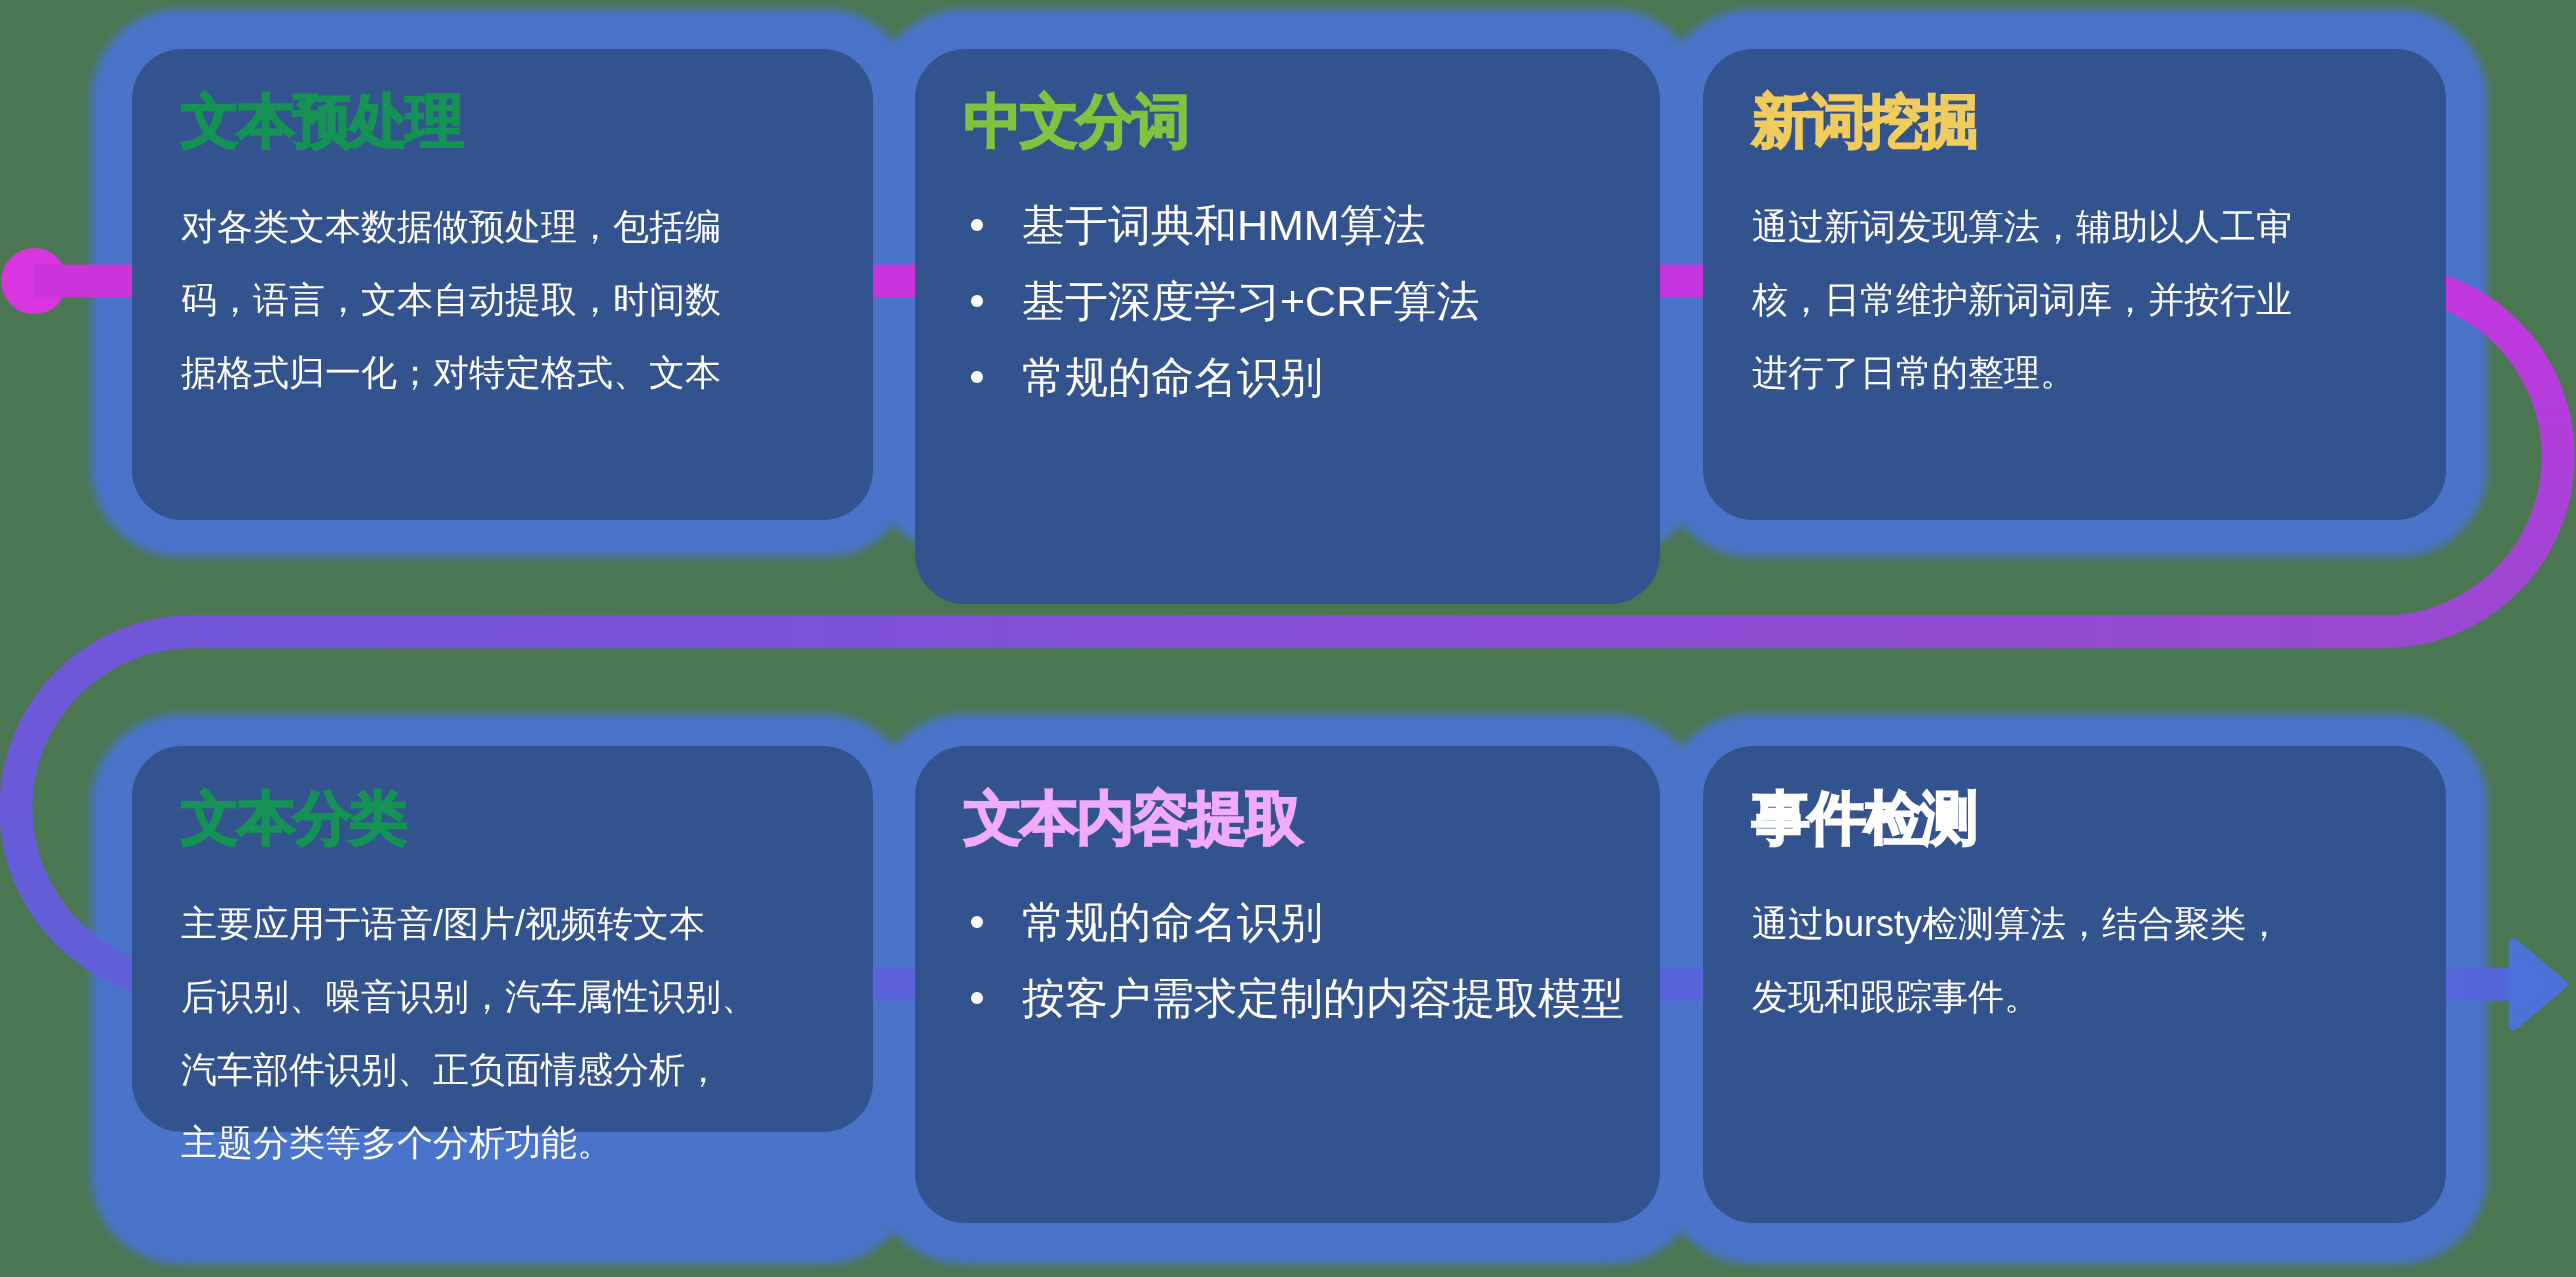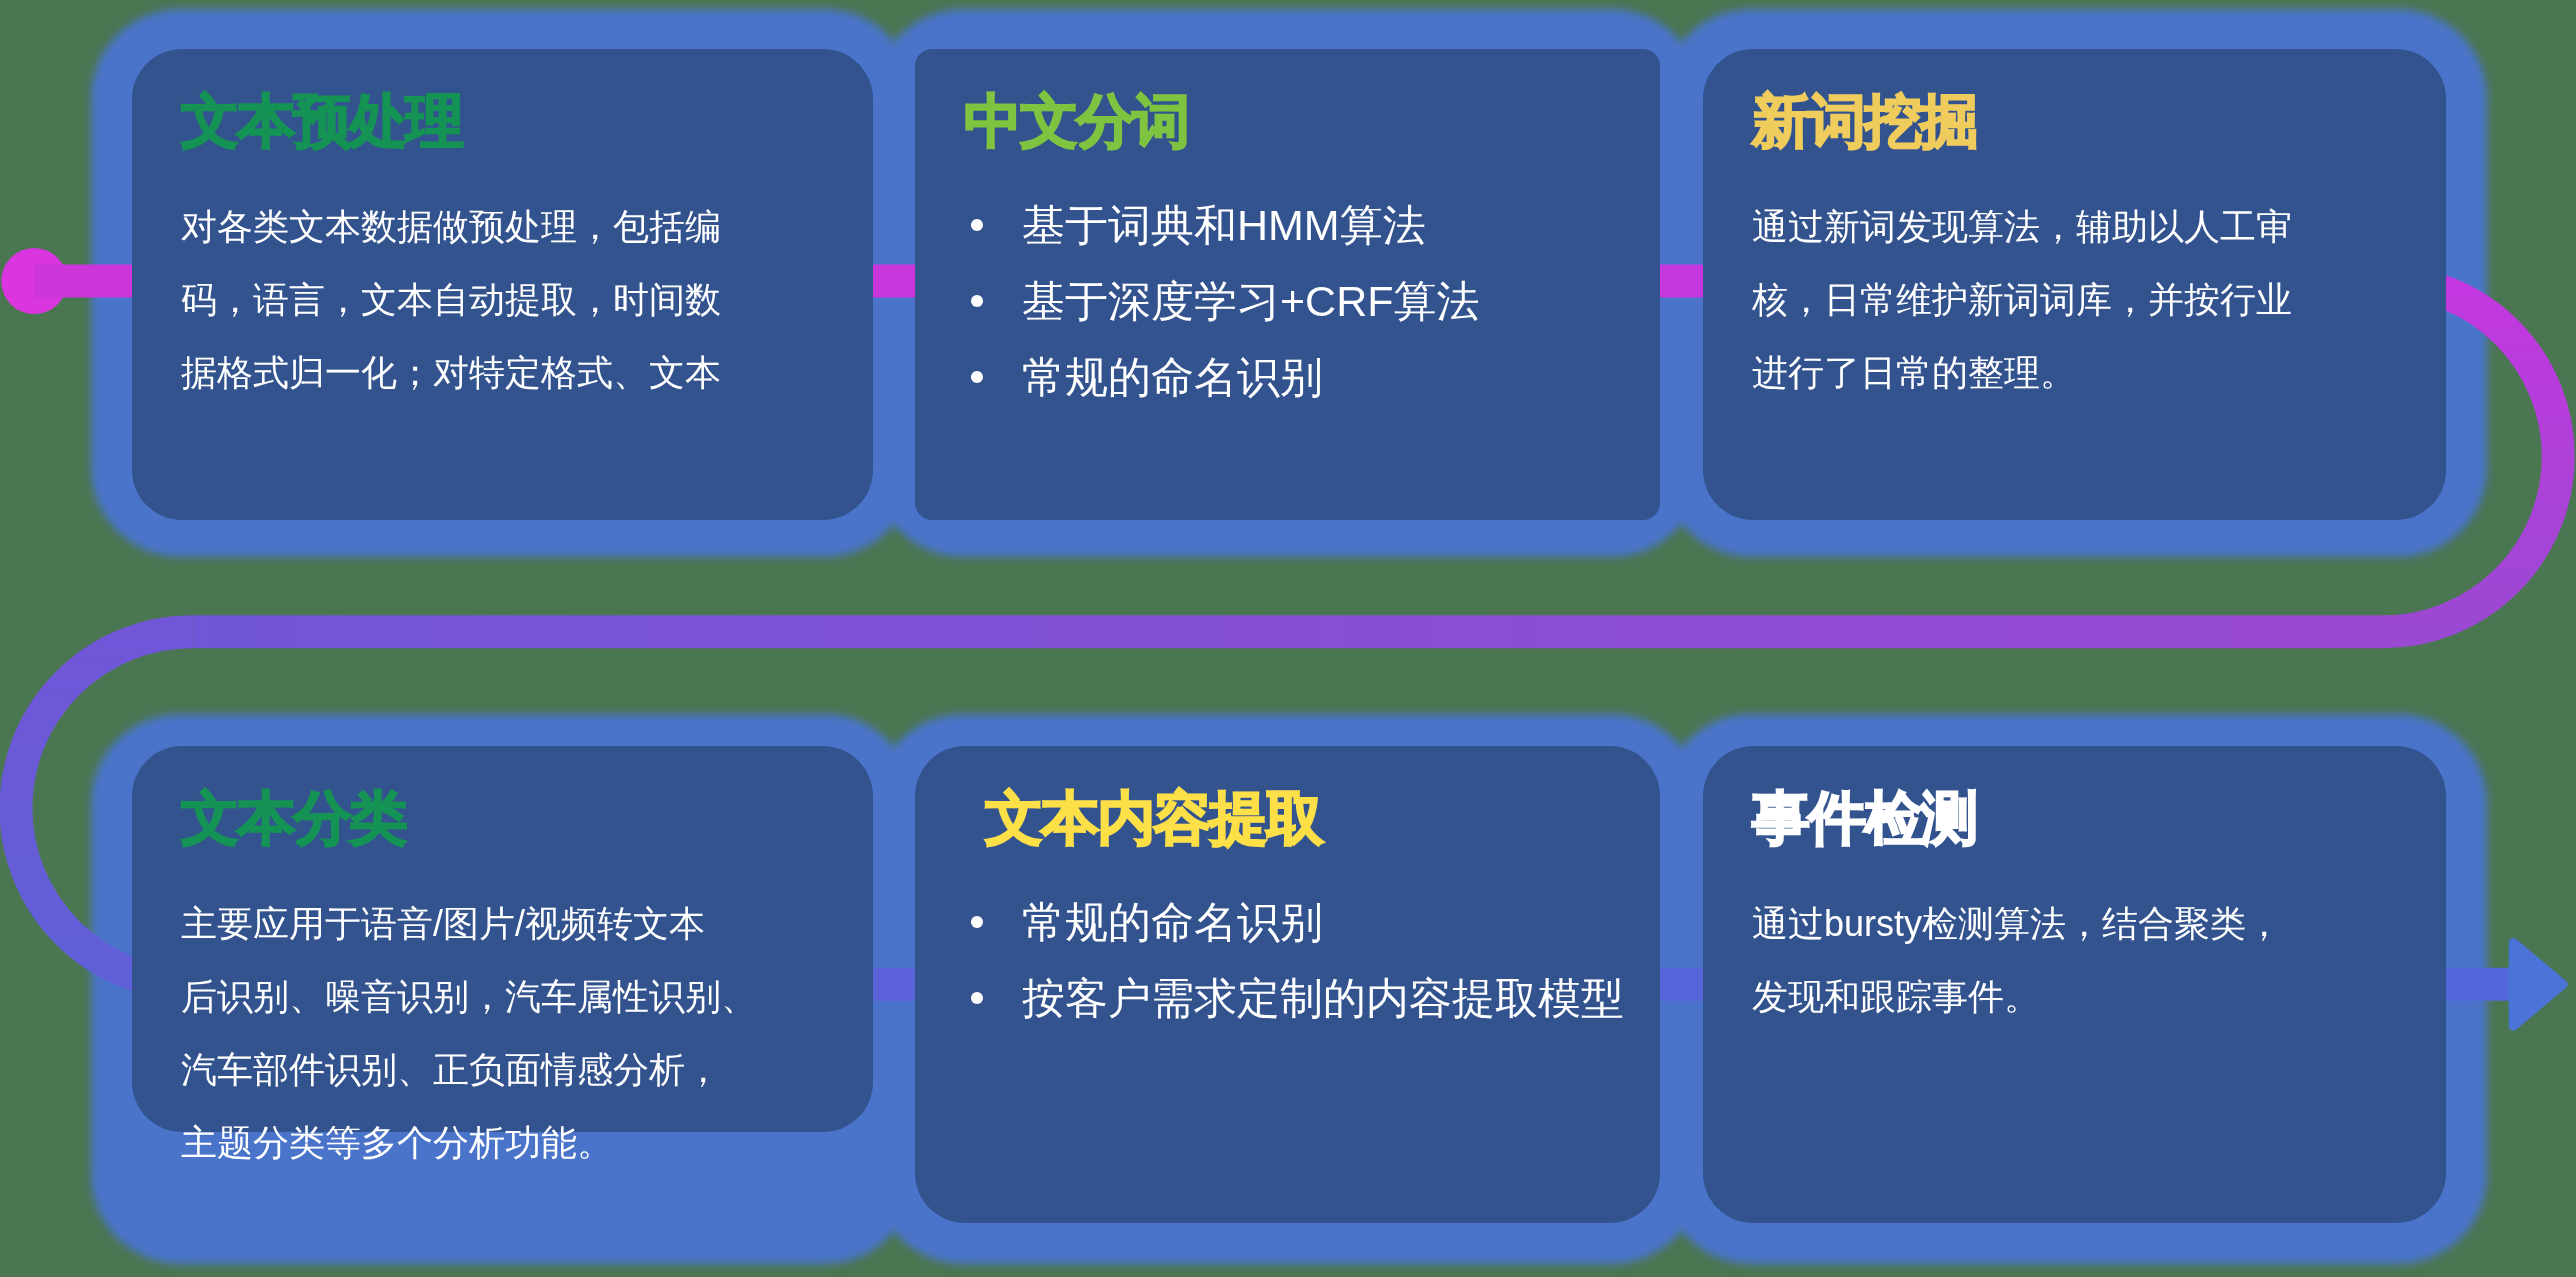--- a/index.html
+++ b/index.html
@@ -61,21 +61,21 @@
 
 <div class="card" style="left:132px;top:49px;width:741px;height:471px;text-align:center;">
   <div class="title" style="color: rgb(20, 147, 85);">文本预处理</div>
   <div class="para">
     <div class="ln">对各类文本数据做预处理，包括编</div>
     <div class="ln">码，语言，文本自动提取，时间数</div>
     <div class="ln">据格式归一化；对特定格式、文本</div>
   </div>
 </div>
 
-<div class="card" style="left:915px;top:49px;width:745px;height:471px;border-radius:17px;">
+<div class="card" style="left:915px;top:49px;width:745px;height:555px;">
   <div class="title" style="color: rgb(127, 196, 64);">中文分词</div>
   <ul class="bullets">
     <li><span class="bdot"></span><span>基于词典和HMM算法</span></li>
     <li><span class="bdot"></span><span>基于深度学习+CRF算法</span></li>
     <li><span class="bdot"></span><span>常规的命名识别</span></li>
   </ul>
 </div>
 
 <div class="card" style="left:1703px;top:49px;width:743px;height:471px;">
   <div class="title" style="color: rgb(239, 204, 92);">新词挖掘</div>
@@ -90,21 +90,21 @@
   <div class="title" style="color: rgb(20, 147, 85);">文本分类</div>
   <div class="para">
     <div class="ln">主要应用于语音/图片/视频转文本</div>
     <div class="ln">后识别、噪音识别，汽车属性识别、</div>
     <div class="ln">汽车部件识别、正负面情感分析，</div>
     <div class="ln">主题分类等多个分析功能。</div>
   </div>
 </div>
 
 <div class="card" style="left:915px;top:746px;width:745px;height:477px;">
-  <div class="title" style="color: #fde047; margin-left: 21px;">文本内容提取</div>
+  <div class="title" style="color: #f0abfc;">文本内容提取</div>
   <ul class="bullets">
     <li><span class="bdot"></span><span>常规的命名识别</span></li>
     <li><span class="bdot"></span><span>按客户需求定制的内容提取模型</span></li>
   </ul>
 </div>
 
 <div class="card" style="left:1703px;top:746px;width:743px;height:477px;">
   <div class="title" style="color: #ffffff;">事件检测</div>
   <div class="para">
     <div class="ln">通过bursty检测算法，结合聚类，</div>

